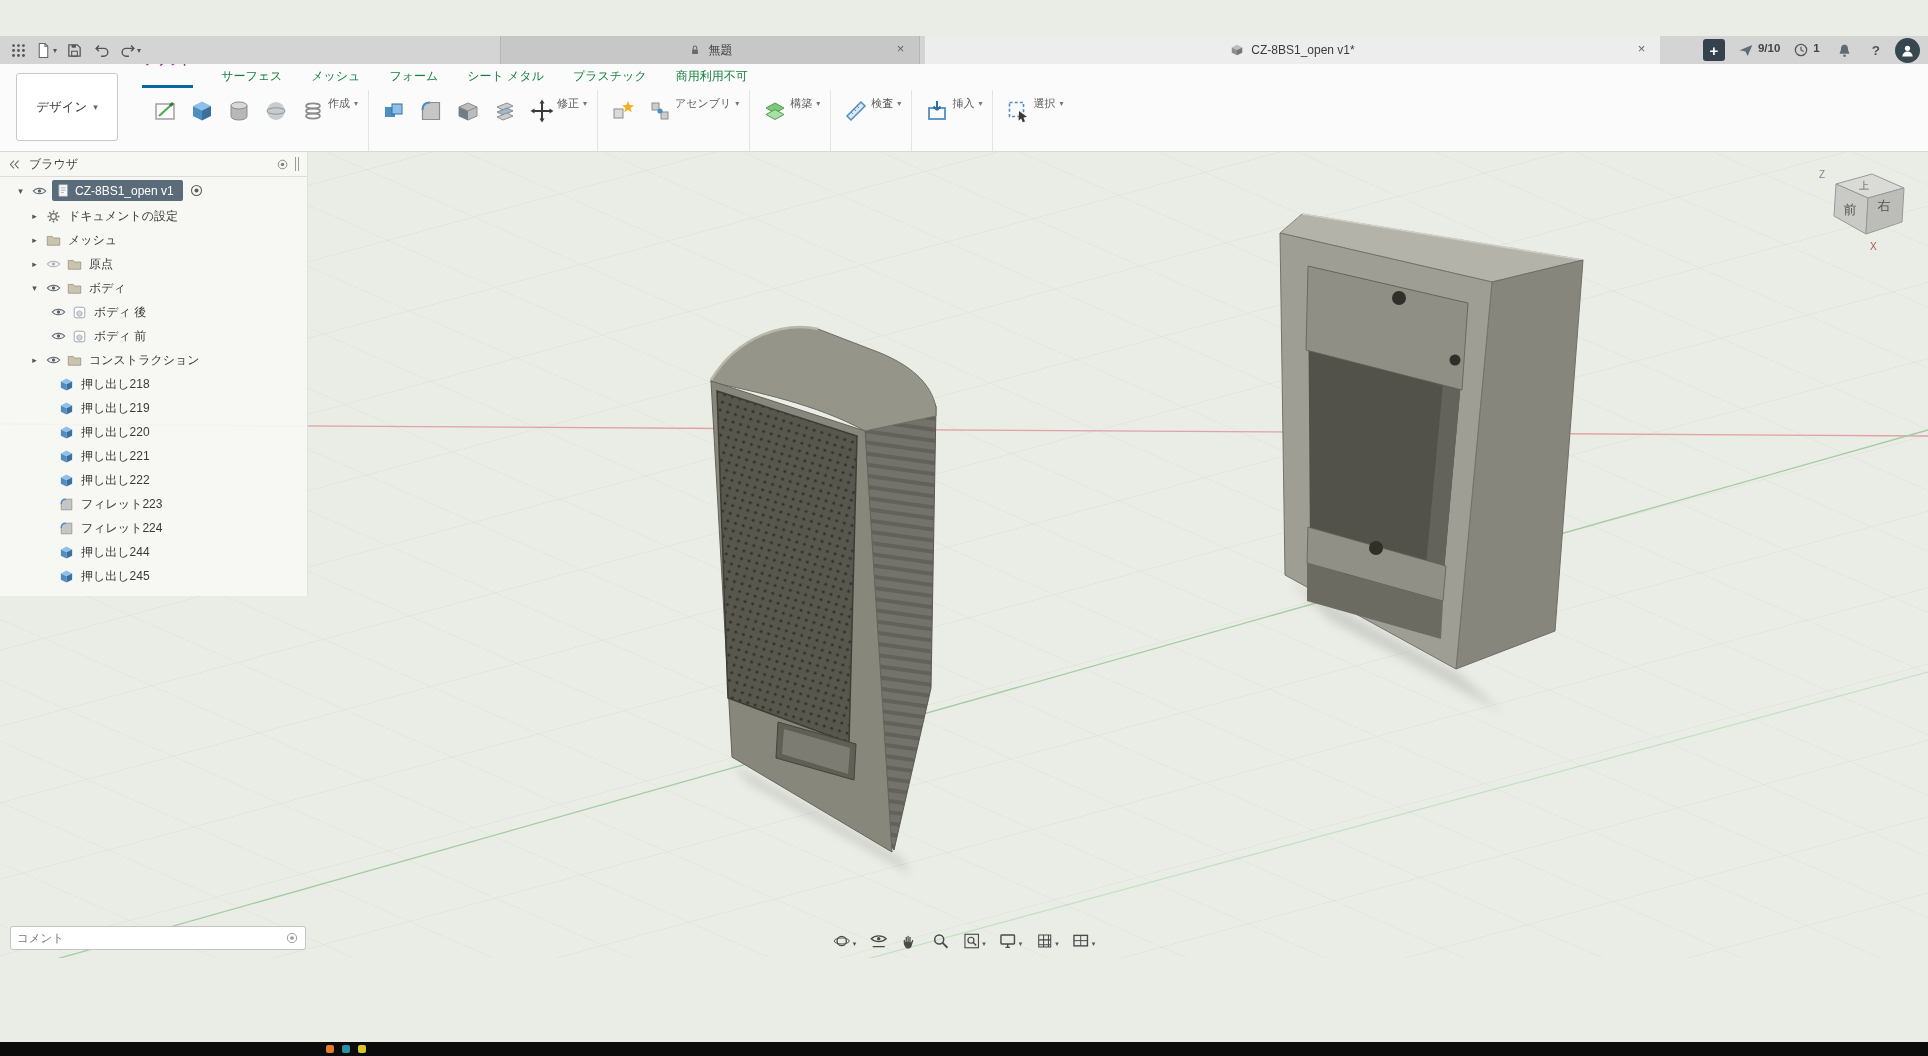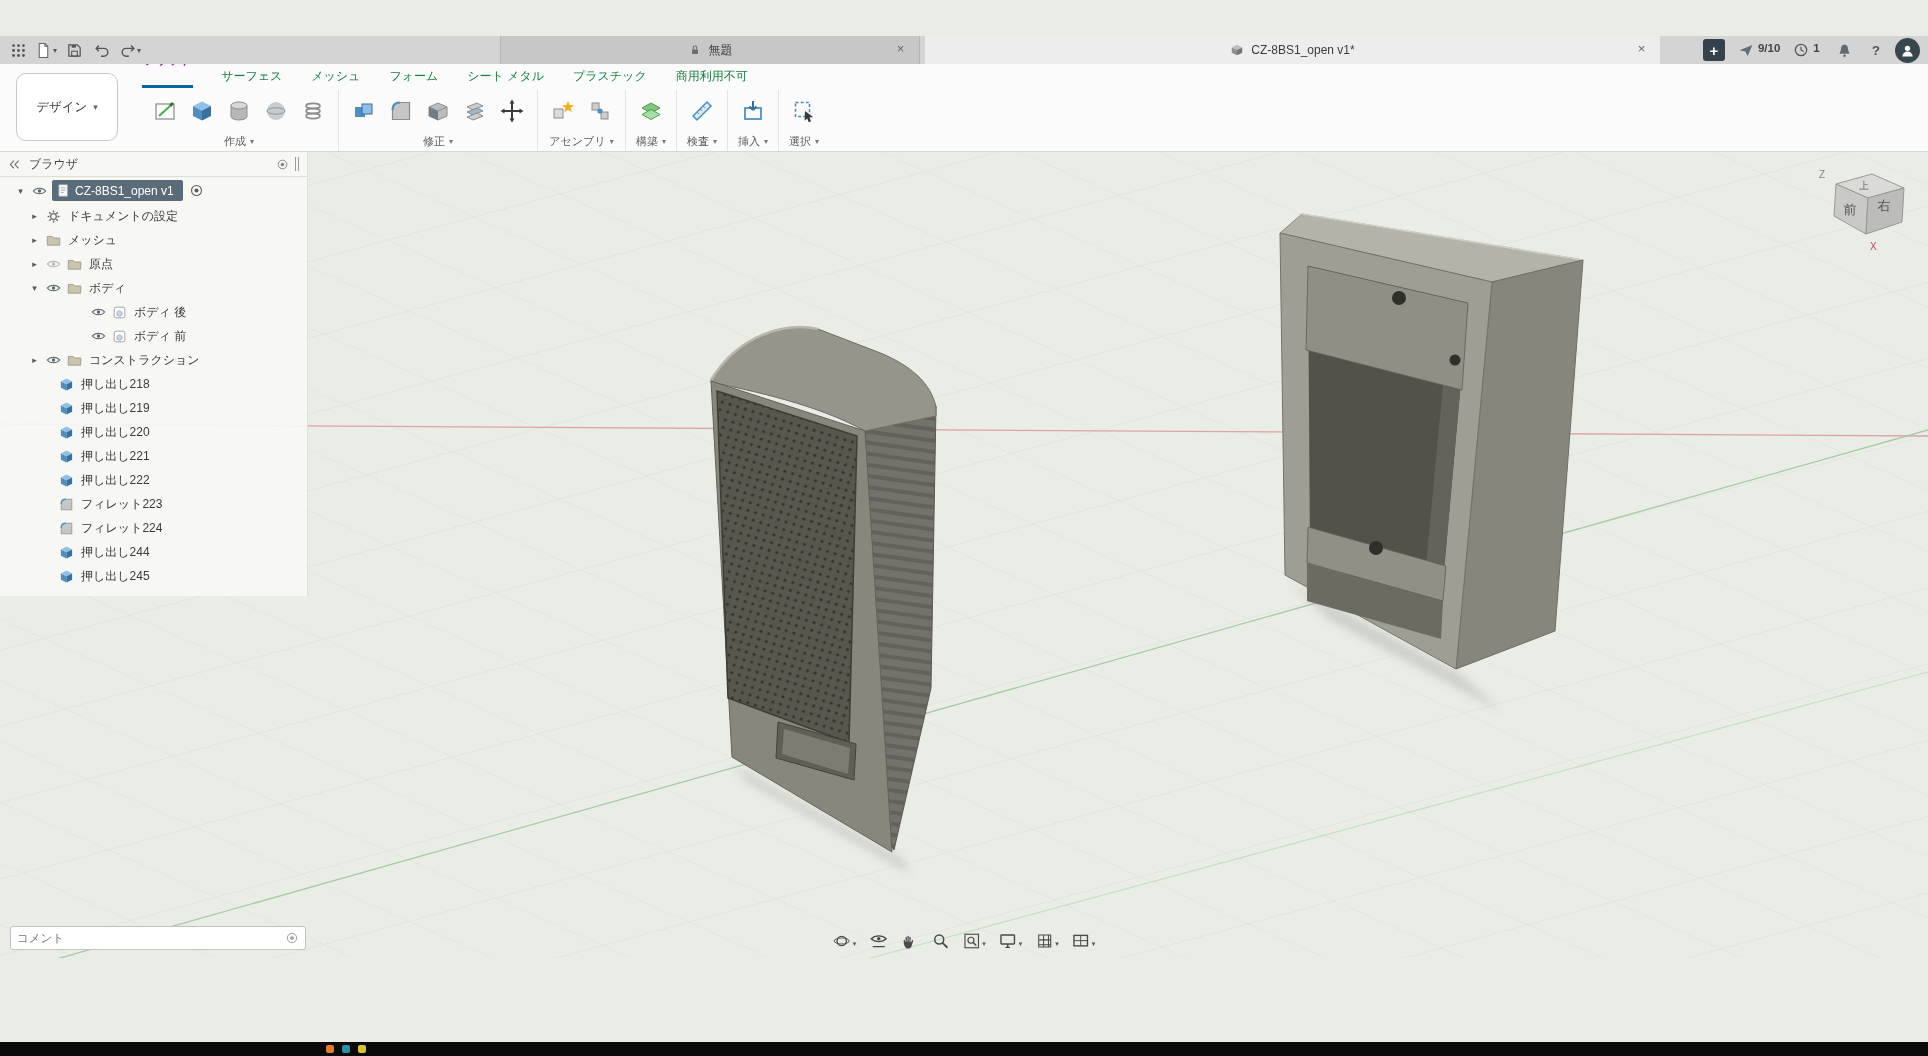--- a/index.html
+++ b/index.html
@@ -32,27 +32,27 @@
 .tab-right{position:absolute;right:8px;top:0;height:28px;display:flex;align-items:center;gap:13px}
 .plus-tile{width:22px;height:22px;background:#33424c;color:#fff;border-radius:3px;display:flex;align-items:center;justify-content:center;font-size:15px;font-weight:bold}
 .status{display:flex;align-items:flex-start;gap:4px;color:#444;font-size:11.5px}
 .status svg{width:16px;height:16px}
 .helpq{font-size:13.5px;font-weight:bold;color:#555;padding:0 2px}
 .avatar{width:25px;height:25px;border-radius:50%;background:#37474f;display:flex;align-items:center;justify-content:center}
 .avatar svg{width:15px;height:15px}
 
 
 .toolbar{position:absolute;top:64px;left:0;right:0;height:88px;background:#fbfbfb;border-bottom:1px solid #d8d8d8;z-index:48}
-.workspace{position:absolute;left:16px;top:9px;width:102px;height:68px;background:#fff;border:1px solid #c8c8c8;border-radius:10px;display:flex;align-items:center;justify-content:center;gap:6px;font-size:12.5px;color:#3c3c3c}
+.workspace{position:absolute;left:16px;top:9px;width:102px;height:68px;background:#fff;border:1px solid #c8c8c8;border-radius:3px;display:flex;align-items:center;justify-content:center;gap:6px;font-size:12.5px;color:#3c3c3c}
 .workspace .caret{font-size:9px;color:#666}
 .ribbon-tabs{position:absolute;left:142px;top:2px;height:22px;display:flex;gap:27px;align-items:flex-end}
 .rtab{font-size:12px;color:#15803d;padding:2px 1px 3px 1px;white-space:nowrap}
 .rtab.active{color:#a21caf;font-weight:bold;border-bottom:3px solid #0369a1;padding-bottom:16px}
 .ribbon-groups{position:absolute;left:140px;top:26px;bottom:0;display:flex}
-.rgroup{padding:2px 10px 0 10px;border-right:1px solid #e4e4e4;display:flex;flex-direction:column;align-items:center}
+.rgroup{padding:2px 10px 0 10px;border-right:1px solid #e4e4e4;display:flex;align-items:flex-start}
 .rgroup:last-child{border-right:none}
 .gicons{display:flex;gap:7px;align-items:center;height:38px}
 .tile{width:30px;height:32px;display:flex;align-items:center;justify-content:center;border-radius:3px}
 .tile svg{width:24px;height:24px}
 .glabel{margin-top:4px;font-size:11px;color:#5a5a5a;display:flex;align-items:center;gap:4px;white-space:nowrap}
 .glabel .caret{font-size:8px;color:#777}
 
 
 .viewport{position:absolute;top:152px;left:0;right:0;height:806px;overflow:hidden}
 .scene{position:absolute;top:0;left:0}
@@ -67,21 +67,21 @@
 .grip{width:4px;height:14px;border-left:1px solid #9a9a9a;border-right:1px solid #9a9a9a}
 .trow{display:flex;align-items:center;height:24px;font-size:12px;color:#3a3a3a;white-space:nowrap}
 .trow .arr{width:17px;text-align:center;font-size:9px;color:#555;flex:none}
 .trow .eye{width:21px;flex:none;display:flex;justify-content:center;color:#5b666e}
 .trow .eye svg{width:15px;height:10px}
 .trow .eye.off{opacity:.45}
 .trow .ric{width:20px;flex:none;display:flex;justify-content:center}
 .trow .ric svg{width:15px;height:15px}
 .trow .tlabel{margin-left:5px}
 .lvl1{padding-left:26px}
-.lvl2{padding-left:88px}
+.lvl2{padding-left:48px}
 .feat{padding-left:56px}
 .rootrow{padding-left:12px;height:27px}
 .sel-chip{display:flex;align-items:center;gap:5px;background:#5a6c7a;color:#fff;border-radius:2px;padding:3px 9px 3px 5px;margin-left:2px;font-size:12px}
 .sel-chip svg{width:13px;height:15px}
 .rootrow .radio{margin-left:6px;display:flex}
 .rootrow .radio svg{width:15px;height:15px}
 
 
 .viewcube{position:absolute;top:12px;right:14px;width:100px;height:100px;z-index:10}
 

